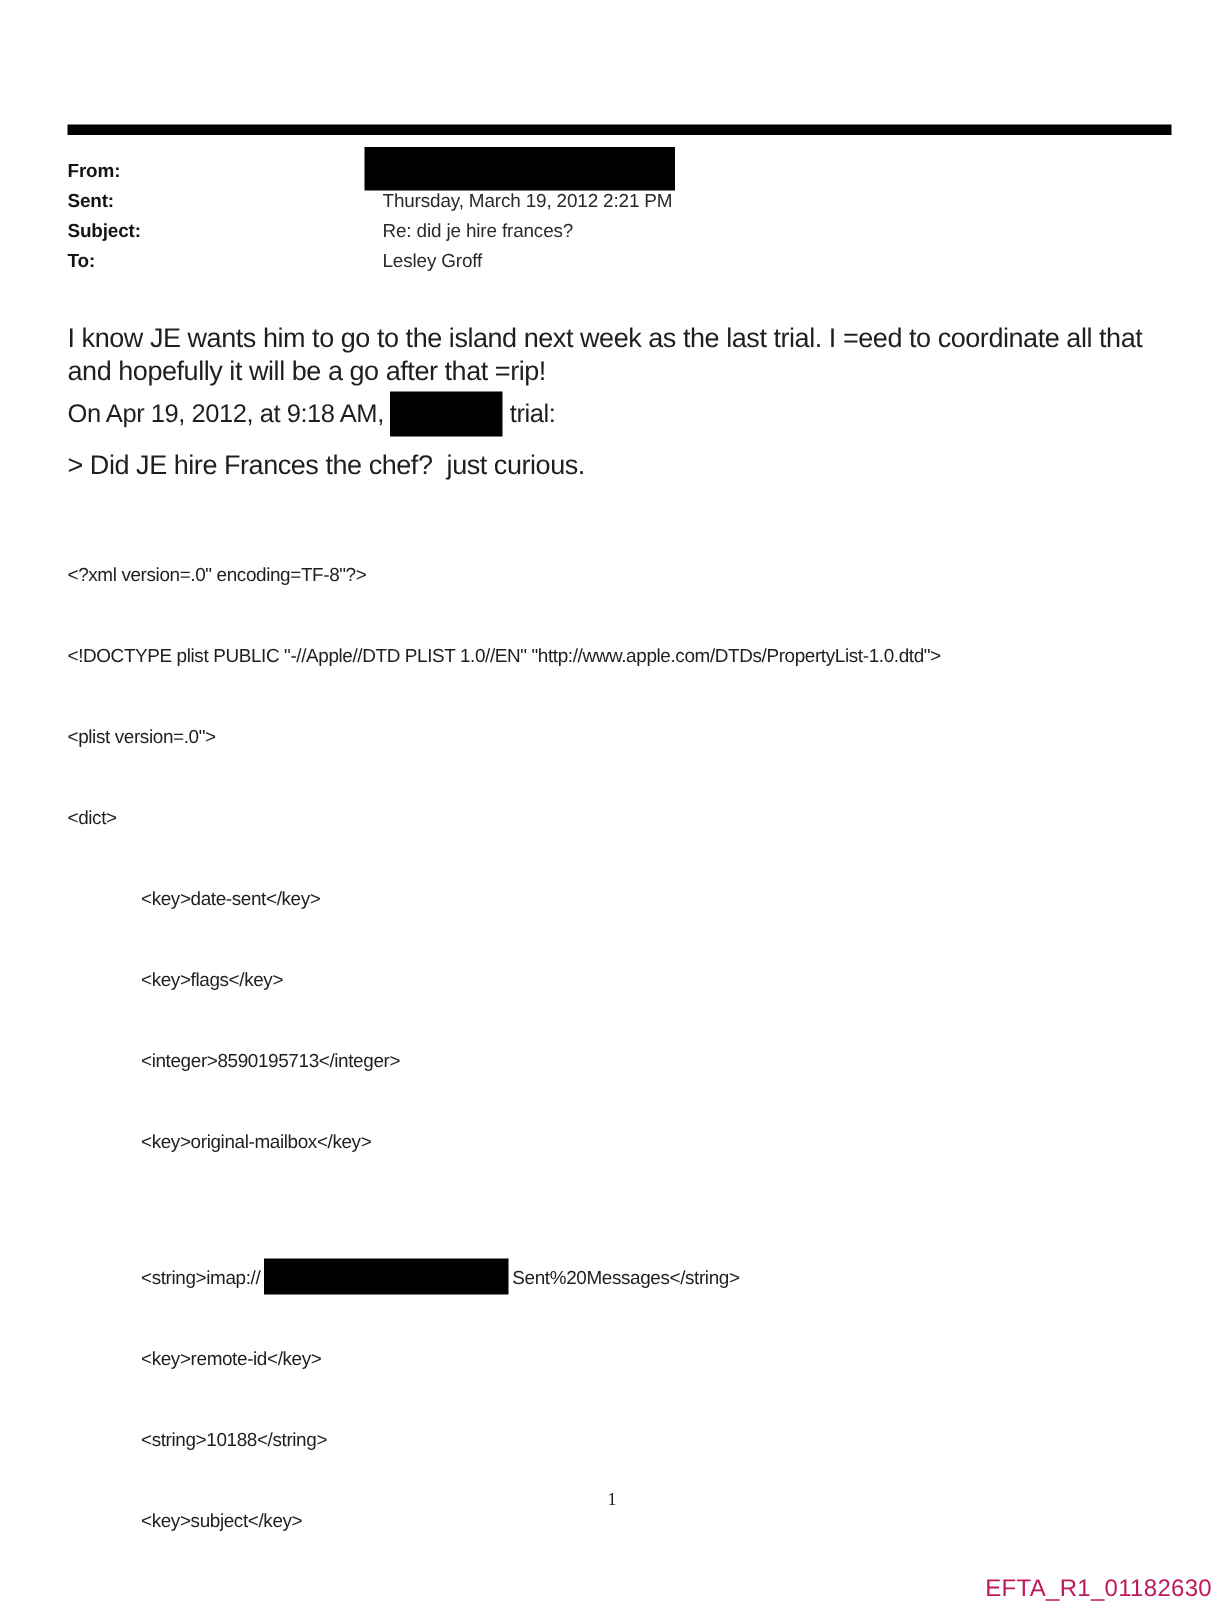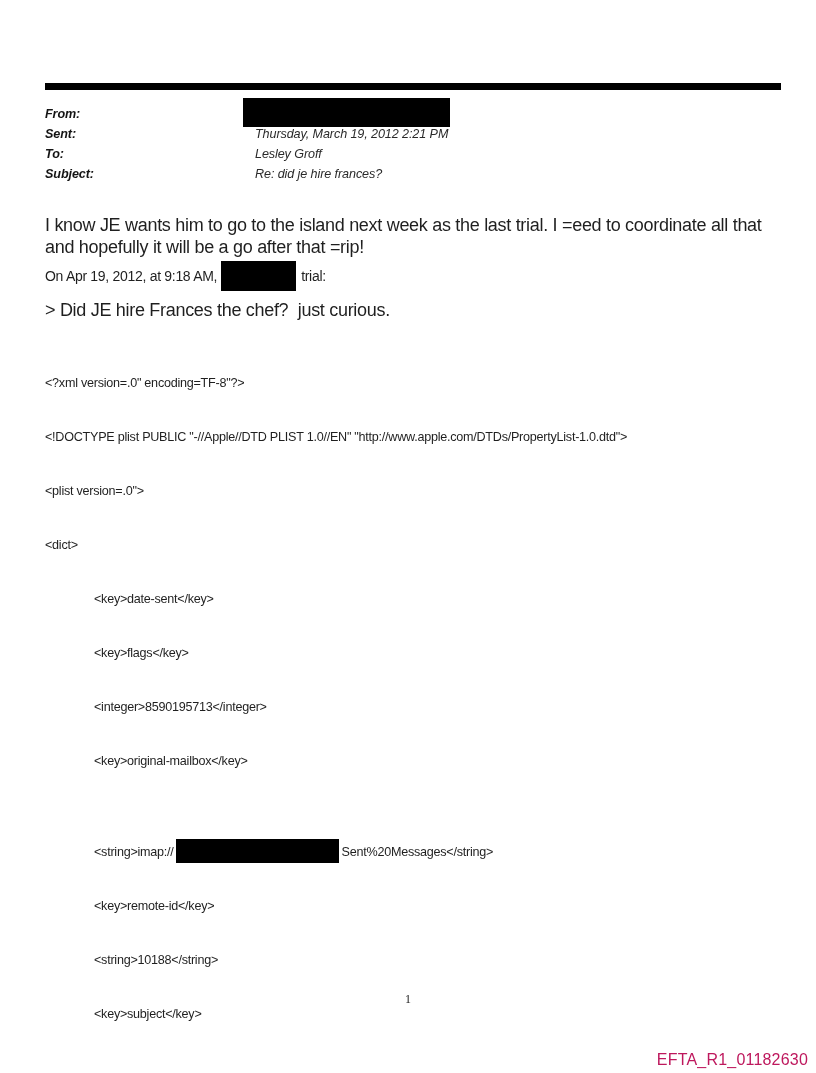--- a/index.html
+++ b/index.html
@@ -20,21 +20,21 @@
     background: #000000;
   }
   .email-header {
     position: absolute;
     left: 45px; top: 104px;
     width: 730px;
     font-size: 12.6px;
     line-height: 20px;
     letter-spacing: -0.1px;
   }
-  .hrow { display: flex; font-style: italic; }
+  .hrow { display: flex; }
   .hlabel {
     width: 210px;
     flex: 0 0 210px;
     font-weight: bold;
     color: #141414;
   }
   .hval { color: #2a2a2a; }
   .redaction { background: #000000; display: block; }
   .from-redaction {
     position: absolute;
@@ -50,21 +50,21 @@
     color: #1f1f1f;
     white-space: pre-wrap;
   }
   .para-main { top: 214px; line-height: 22px; }
   .attribution {
     position: absolute;
     left: 45px; top: 261px;
     height: 30px;
     display: flex;
     align-items: center;
-    font-size: 14px;
+    font-size: 17px;
     letter-spacing: -0.3px;
     color: #1f1f1f;
   }
   .sender-redaction {
     width: 75px; height: 30px;
     margin: 0 5px 0 4px;
     flex: 0 0 auto;
   }
   .para-quote { top: 300px; line-height: 20px; }
   .plist {
@@ -112,26 +112,26 @@
   <div class="email-header">
     <div class="hrow">
       <span class="hlabel">From:</span>
       <span class="hval"></span>
     </div>
     <div class="hrow">
       <span class="hlabel">Sent:</span>
       <span class="hval">Thursday, March 19, 2012 2:21 PM</span>
     </div>
     <div class="hrow">
+      <span class="hlabel">Subject:</span>
+      <span class="hval">Re: did je hire frances?</span>
+    </div>
+    <div class="hrow">
       <span class="hlabel">To:</span>
       <span class="hval">Lesley Groff</span>
-    </div>
-    <div class="hrow">
-      <span class="hlabel">Subject:</span>
-      <span class="hval">Re: did je hire frances?</span>
     </div>
   </div>
 
   <div class="redaction from-redaction"></div>
 
   <div class="para para-main">I know JE wants him to go to the island next week as the last trial. I =eed to coordinate all that and hopefully it will be a go after that =rip!</div>
 
   <div class="attribution">
     <span>On Apr 19, 2012, at 9:18 AM,</span>
     <span class="redaction sender-redaction"></span>

